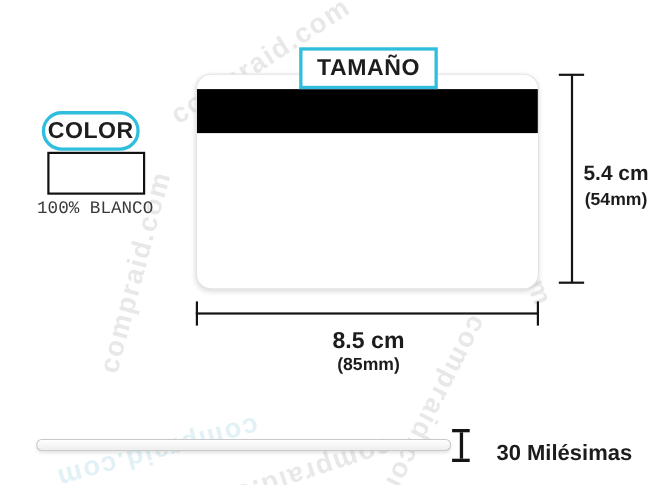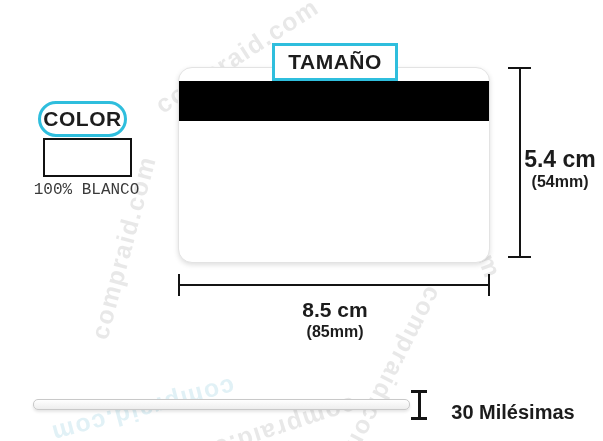--- a/index.html
+++ b/index.html
@@ -45,21 +45,21 @@
   .v-cap-top{left:508px;top:67px;width:23px;height:2px;}
   .v-cap-bottom{left:508px;top:256px;width:23px;height:2px;}
   .h-line{left:178px;top:284px;width:312px;height:2px;}
   .h-cap-left{left:178px;top:274px;width:2px;height:22px;}
   .h-cap-right{left:488px;top:274px;width:2px;height:22px;}
   
   .dim-label{position:absolute;text-align:center;font-weight:bold;color:#1c1c1c;z-index:2;}
   .dim-big{display:block;}
   .dim-small{display:block;}
   .height-label{left:520px;top:146px;width:80px;}
-  .height-label .dim-big{font-size:23px;line-height:26px;}
+  .height-label .dim-big{font-size:19px;line-height:26px;}
   .height-label .dim-small{font-size:16px;line-height:20px;}
   .width-label{left:268px;top:297px;width:134px;}
   .width-label .dim-big{font-size:21px;line-height:25px;text-align:center;}
   .width-label .dim-small{font-size:16px;line-height:20px;}
   .thickness-label{left:428px;top:376px;width:170px;}
   .thickness-label .dim-big{font-size:20px;line-height:24px;margin-top:24px;}
   .thickness-label .dim-small{font-size:19px;line-height:23px;}
   
   .thickbar{
     position:absolute;left:33px;top:399px;width:375px;height:9px;

